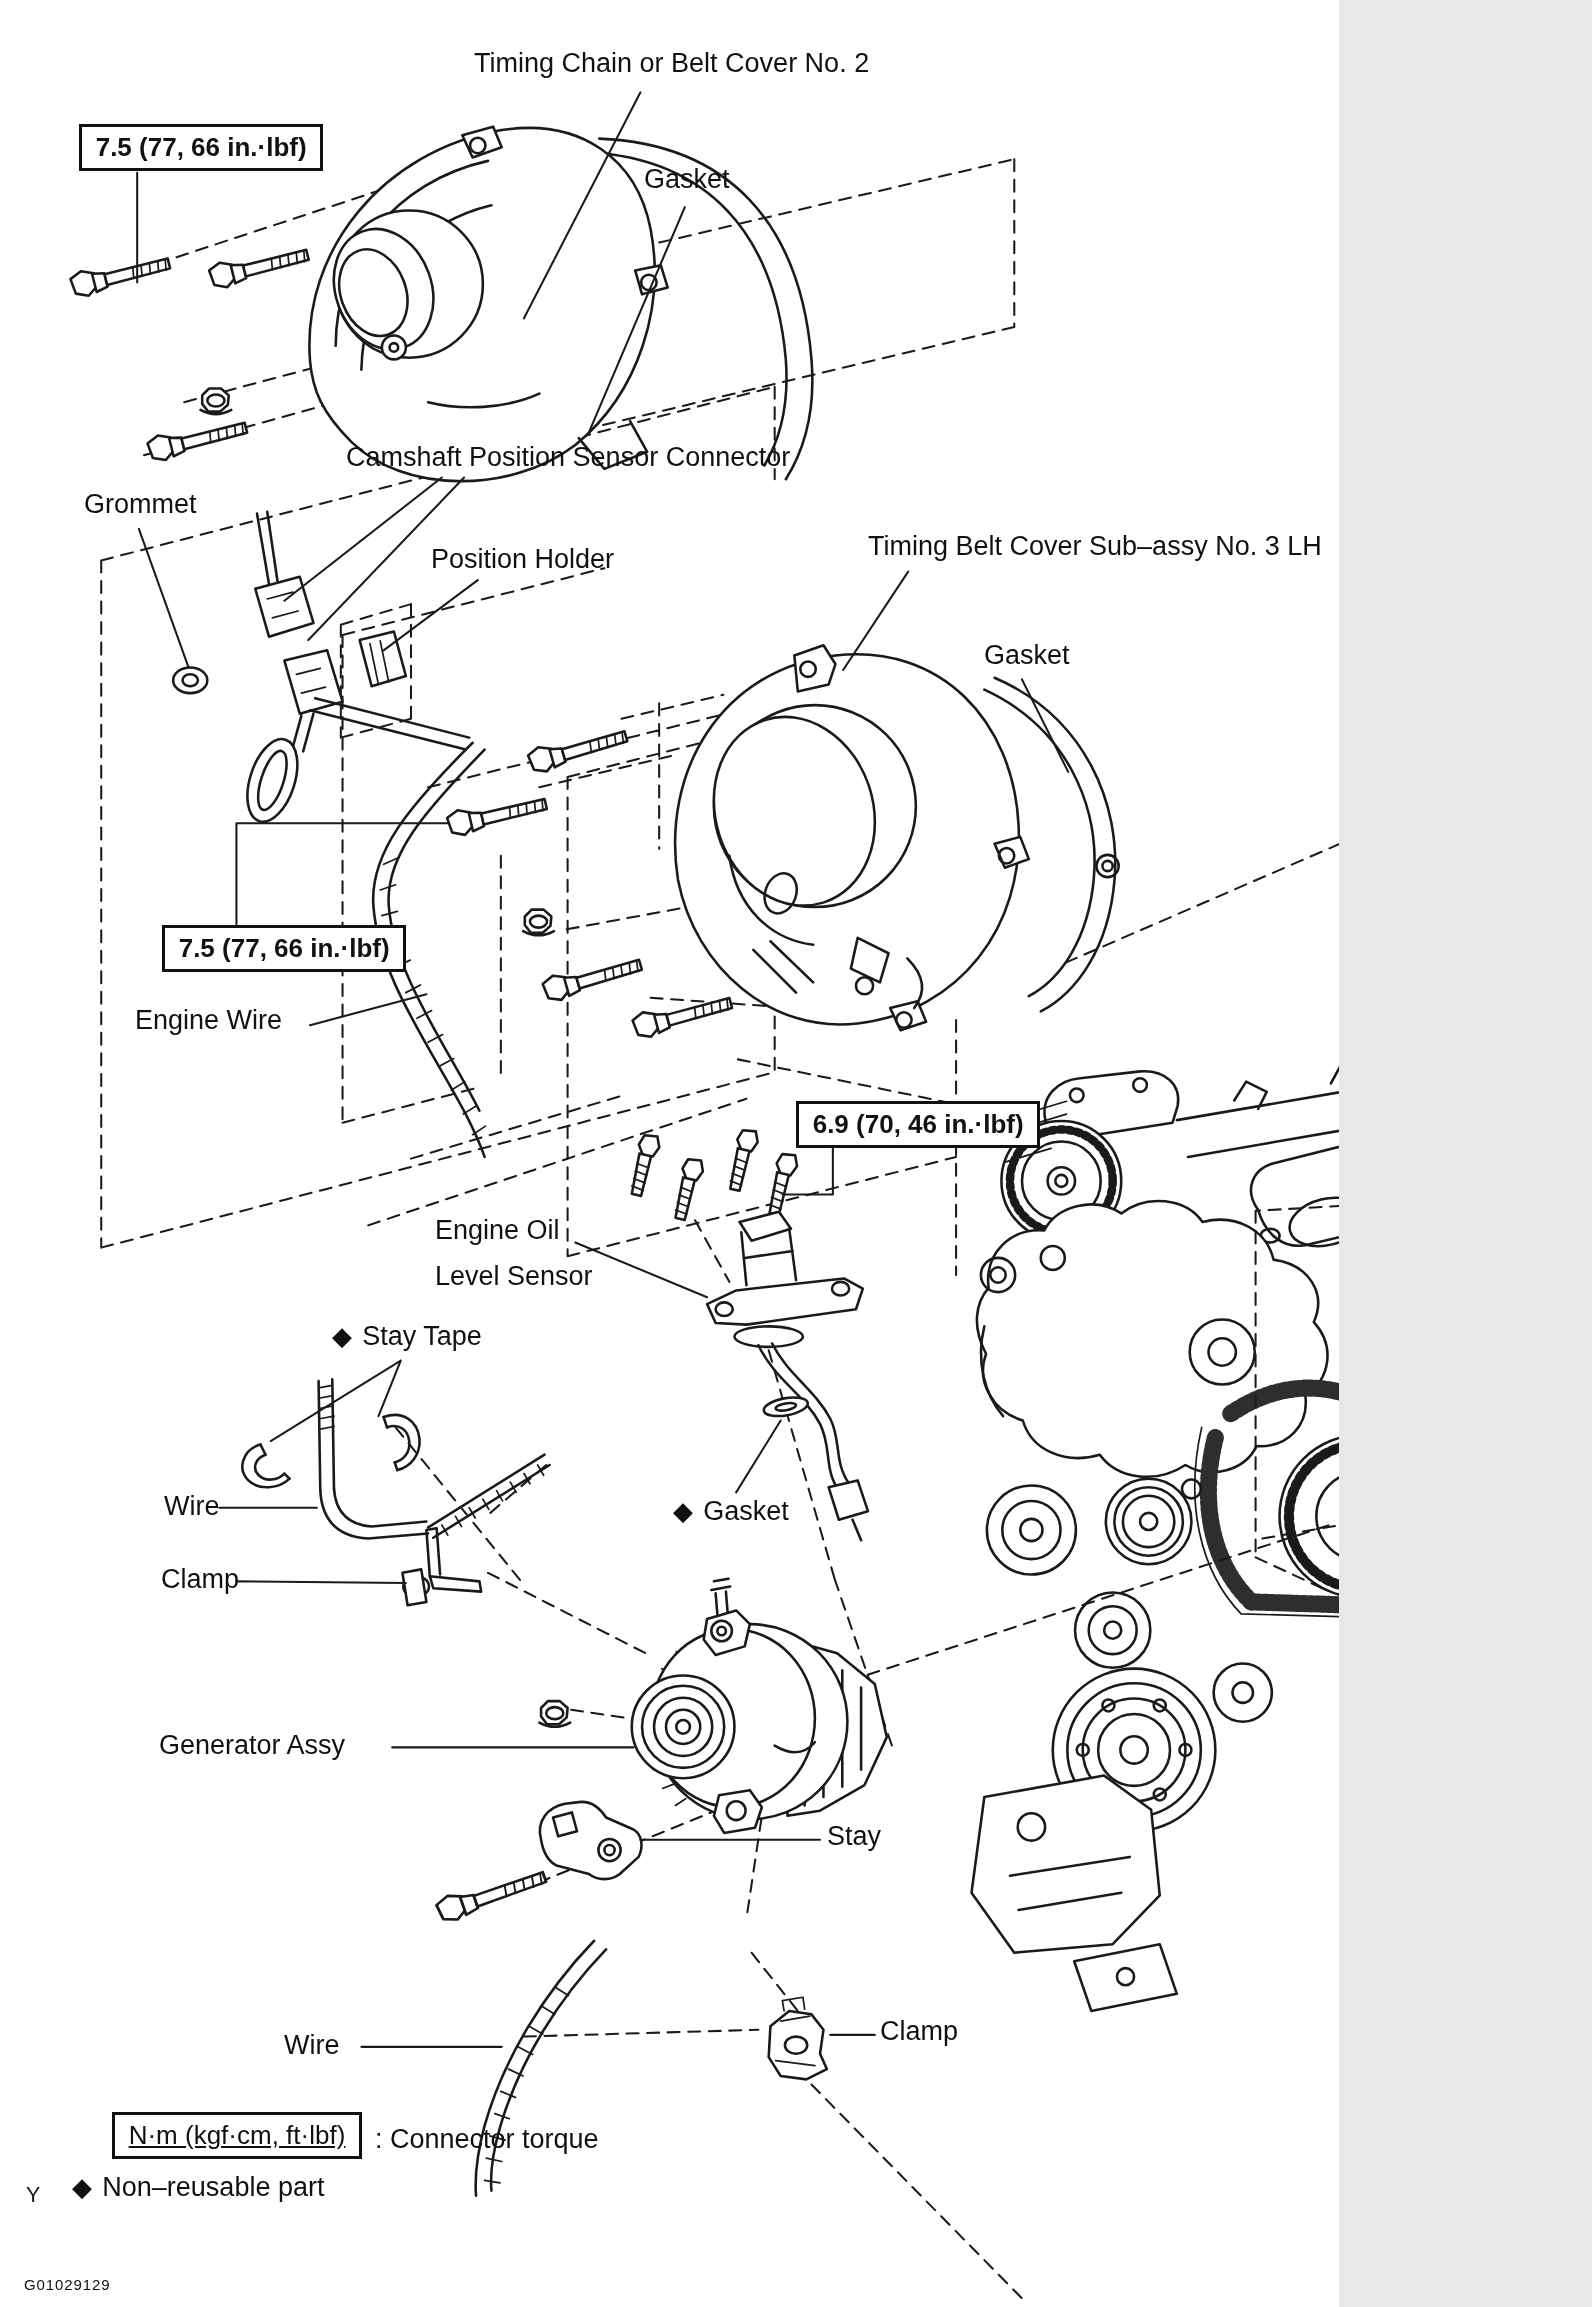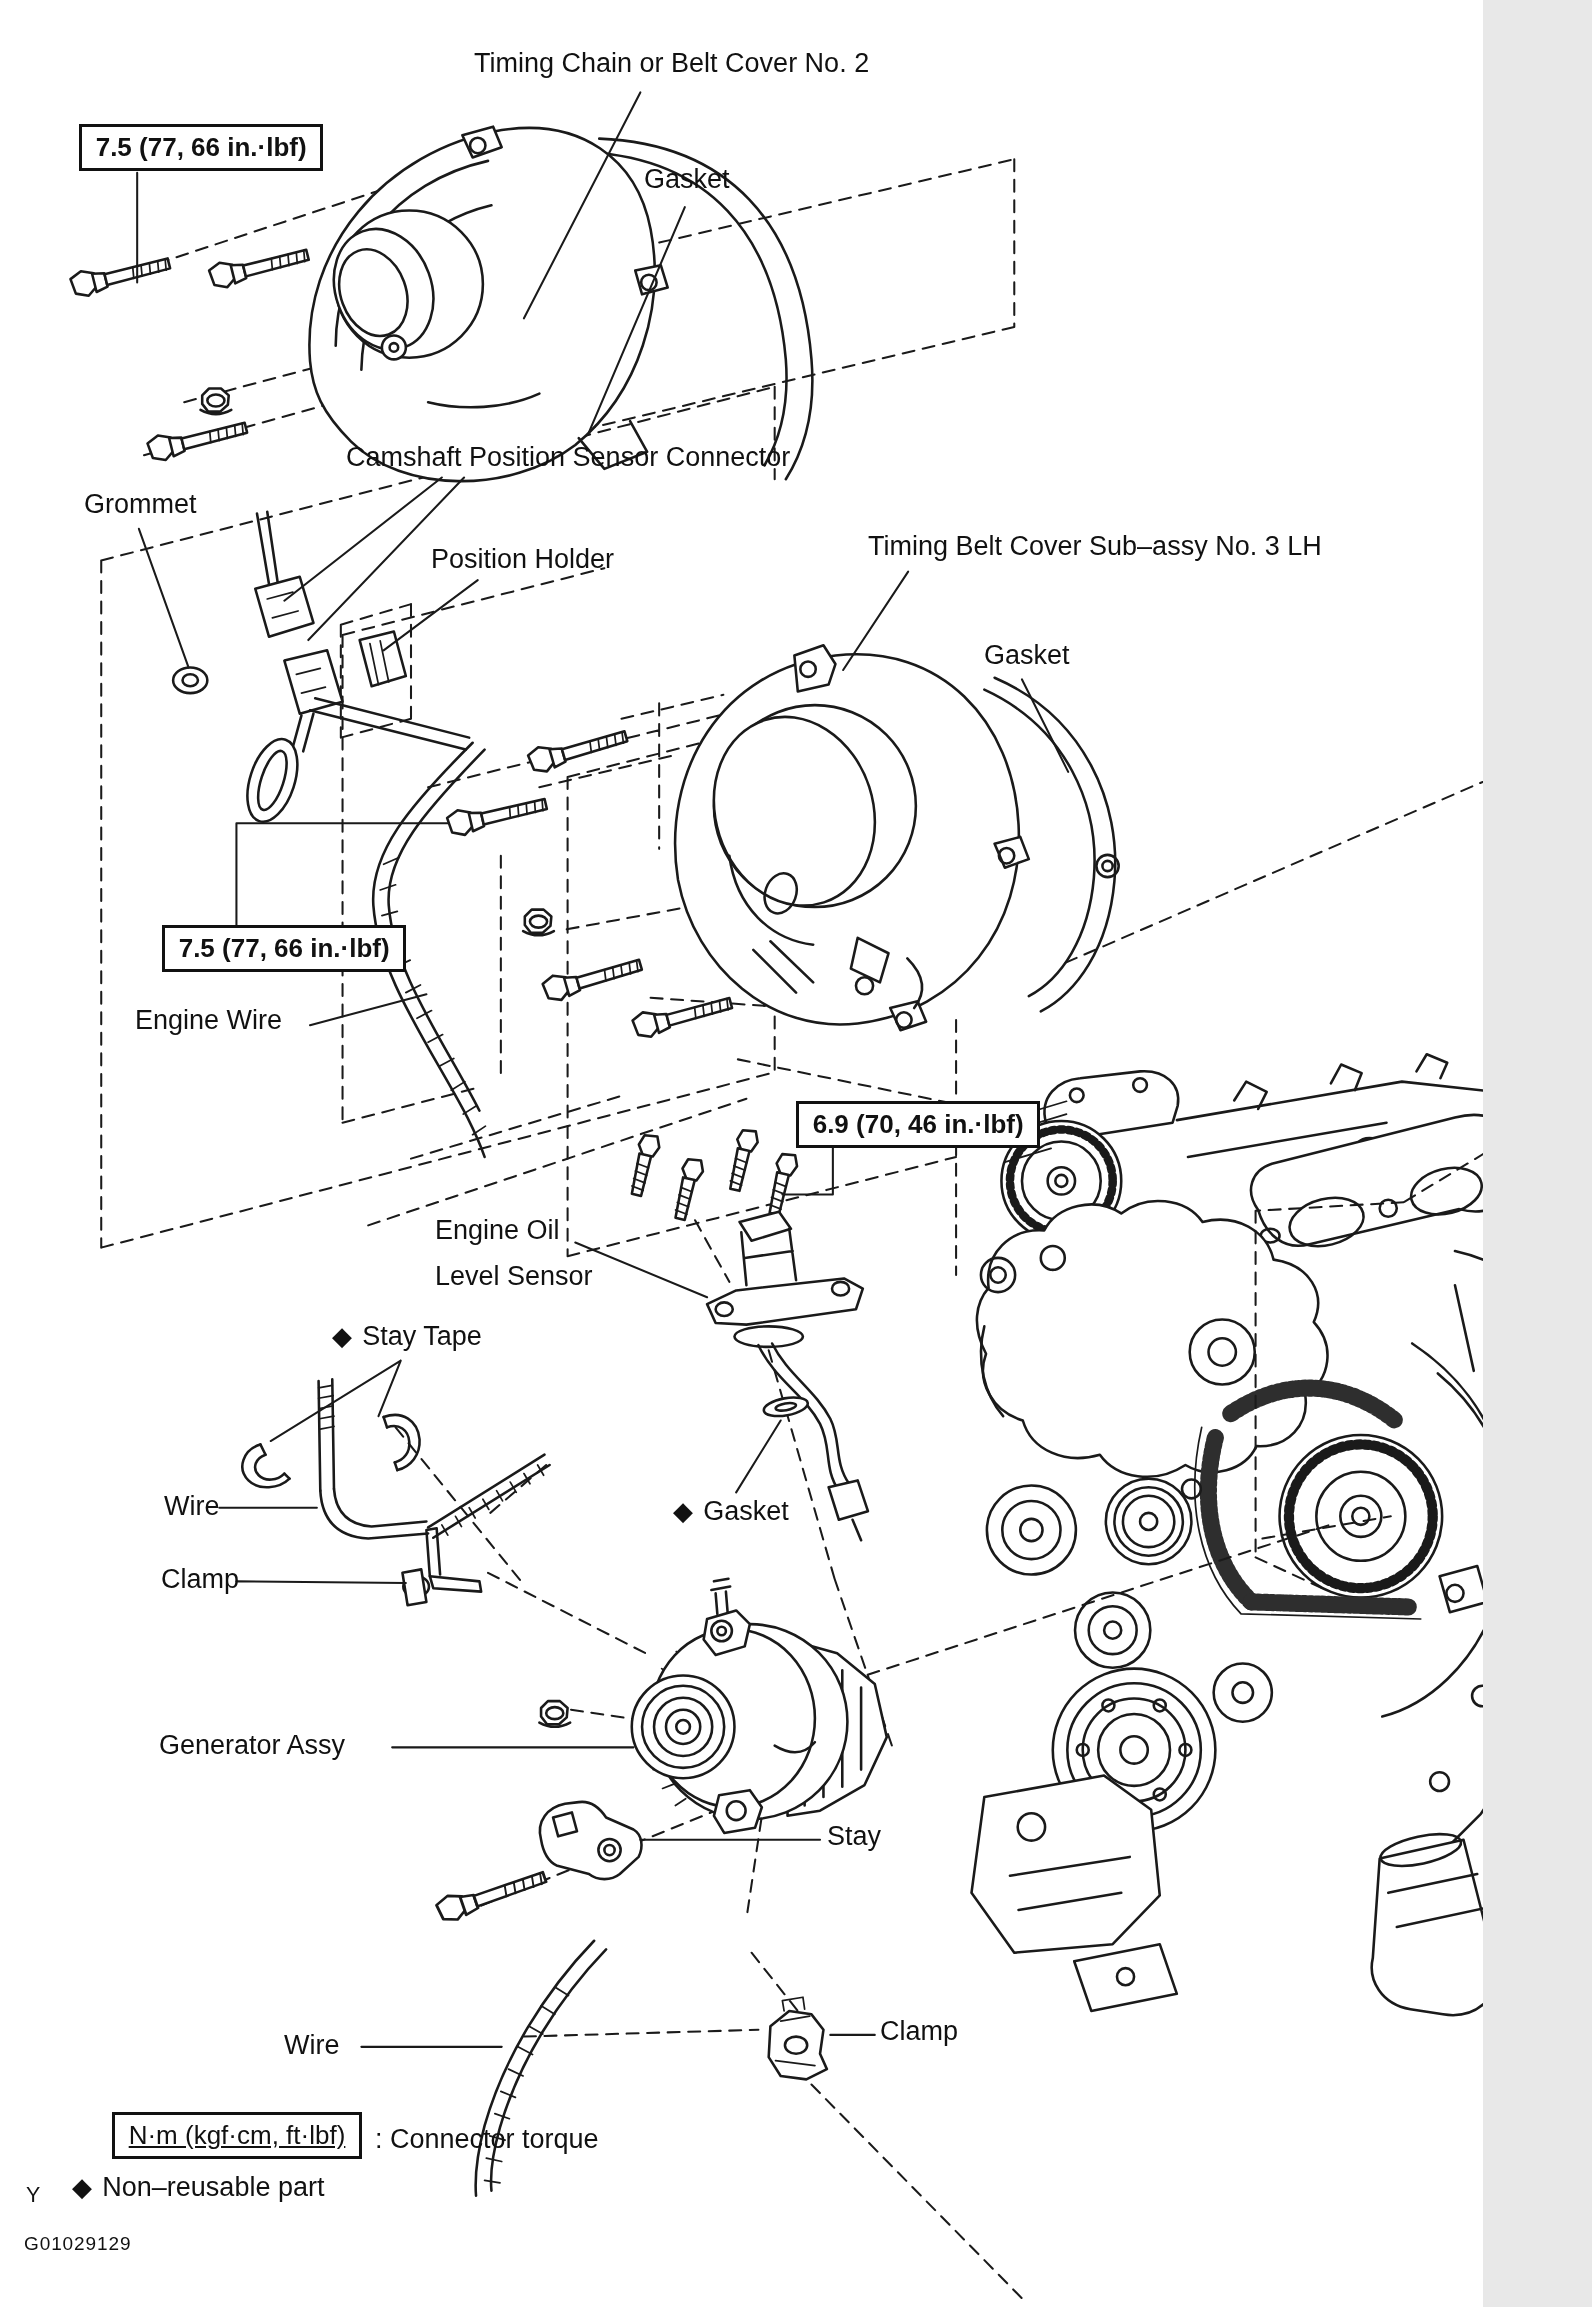--- a/index.html
+++ b/index.html
@@ -1,28 +1,28 @@
 <!DOCTYPE html>
 <html style="font-size:13.7px"><head>
 <meta charset="utf-8">
 <style>
   html,body{margin:0;padding:0;background:#e8e8e8;}
-  #page{position:relative;width:1483px;height:2307px;background:#ffffff;overflow:hidden;
+  #page{position:relative;width:1339px;height:2307px;background:#ffffff;overflow:hidden;
         font-family:"Liberation Sans",sans-serif;color:#111;}
   #art{position:absolute;left:0;top:0;}
   #art *{stroke:#1a1a1a;fill:none;stroke-width:3;stroke-linecap:round;stroke-linejoin:round;}
   #art .f{fill:#ffffff;}
   #art .d{stroke-dasharray:14 10;stroke-width:2.4;}
   #art .l{stroke-width:2.4;}
   #art .t{stroke-dasharray:4.5 5.5;}
   #art .bb{stroke-width:20;stroke-dasharray:3.5 4;stroke:#2e2e2e;}
   #art .w2{stroke-width:2;}
   .lbl{position:absolute;font-size:27px;line-height:1.12;white-space:nowrap;}
   .sm{font-size:21.4px;}
-  .code{font-size:19px;letter-spacing:0.9px;}
+  .code{font-size:15px;letter-spacing:0.9px;margin-top:44px;}
   .tbox{position:absolute;border:3px solid #111;background:#fff;font-weight:bold;
         font-size:26px;padding:5.1px 13.7px;white-space:nowrap;margin-left:32px;}
   .legendbox{font-weight:normal;text-decoration:underline;}
   .diam{display:inline-block;margin-right:10.3px;font-size:26px;}
 </style>
 </head>
 <body>
 
 <div id="page">
 

